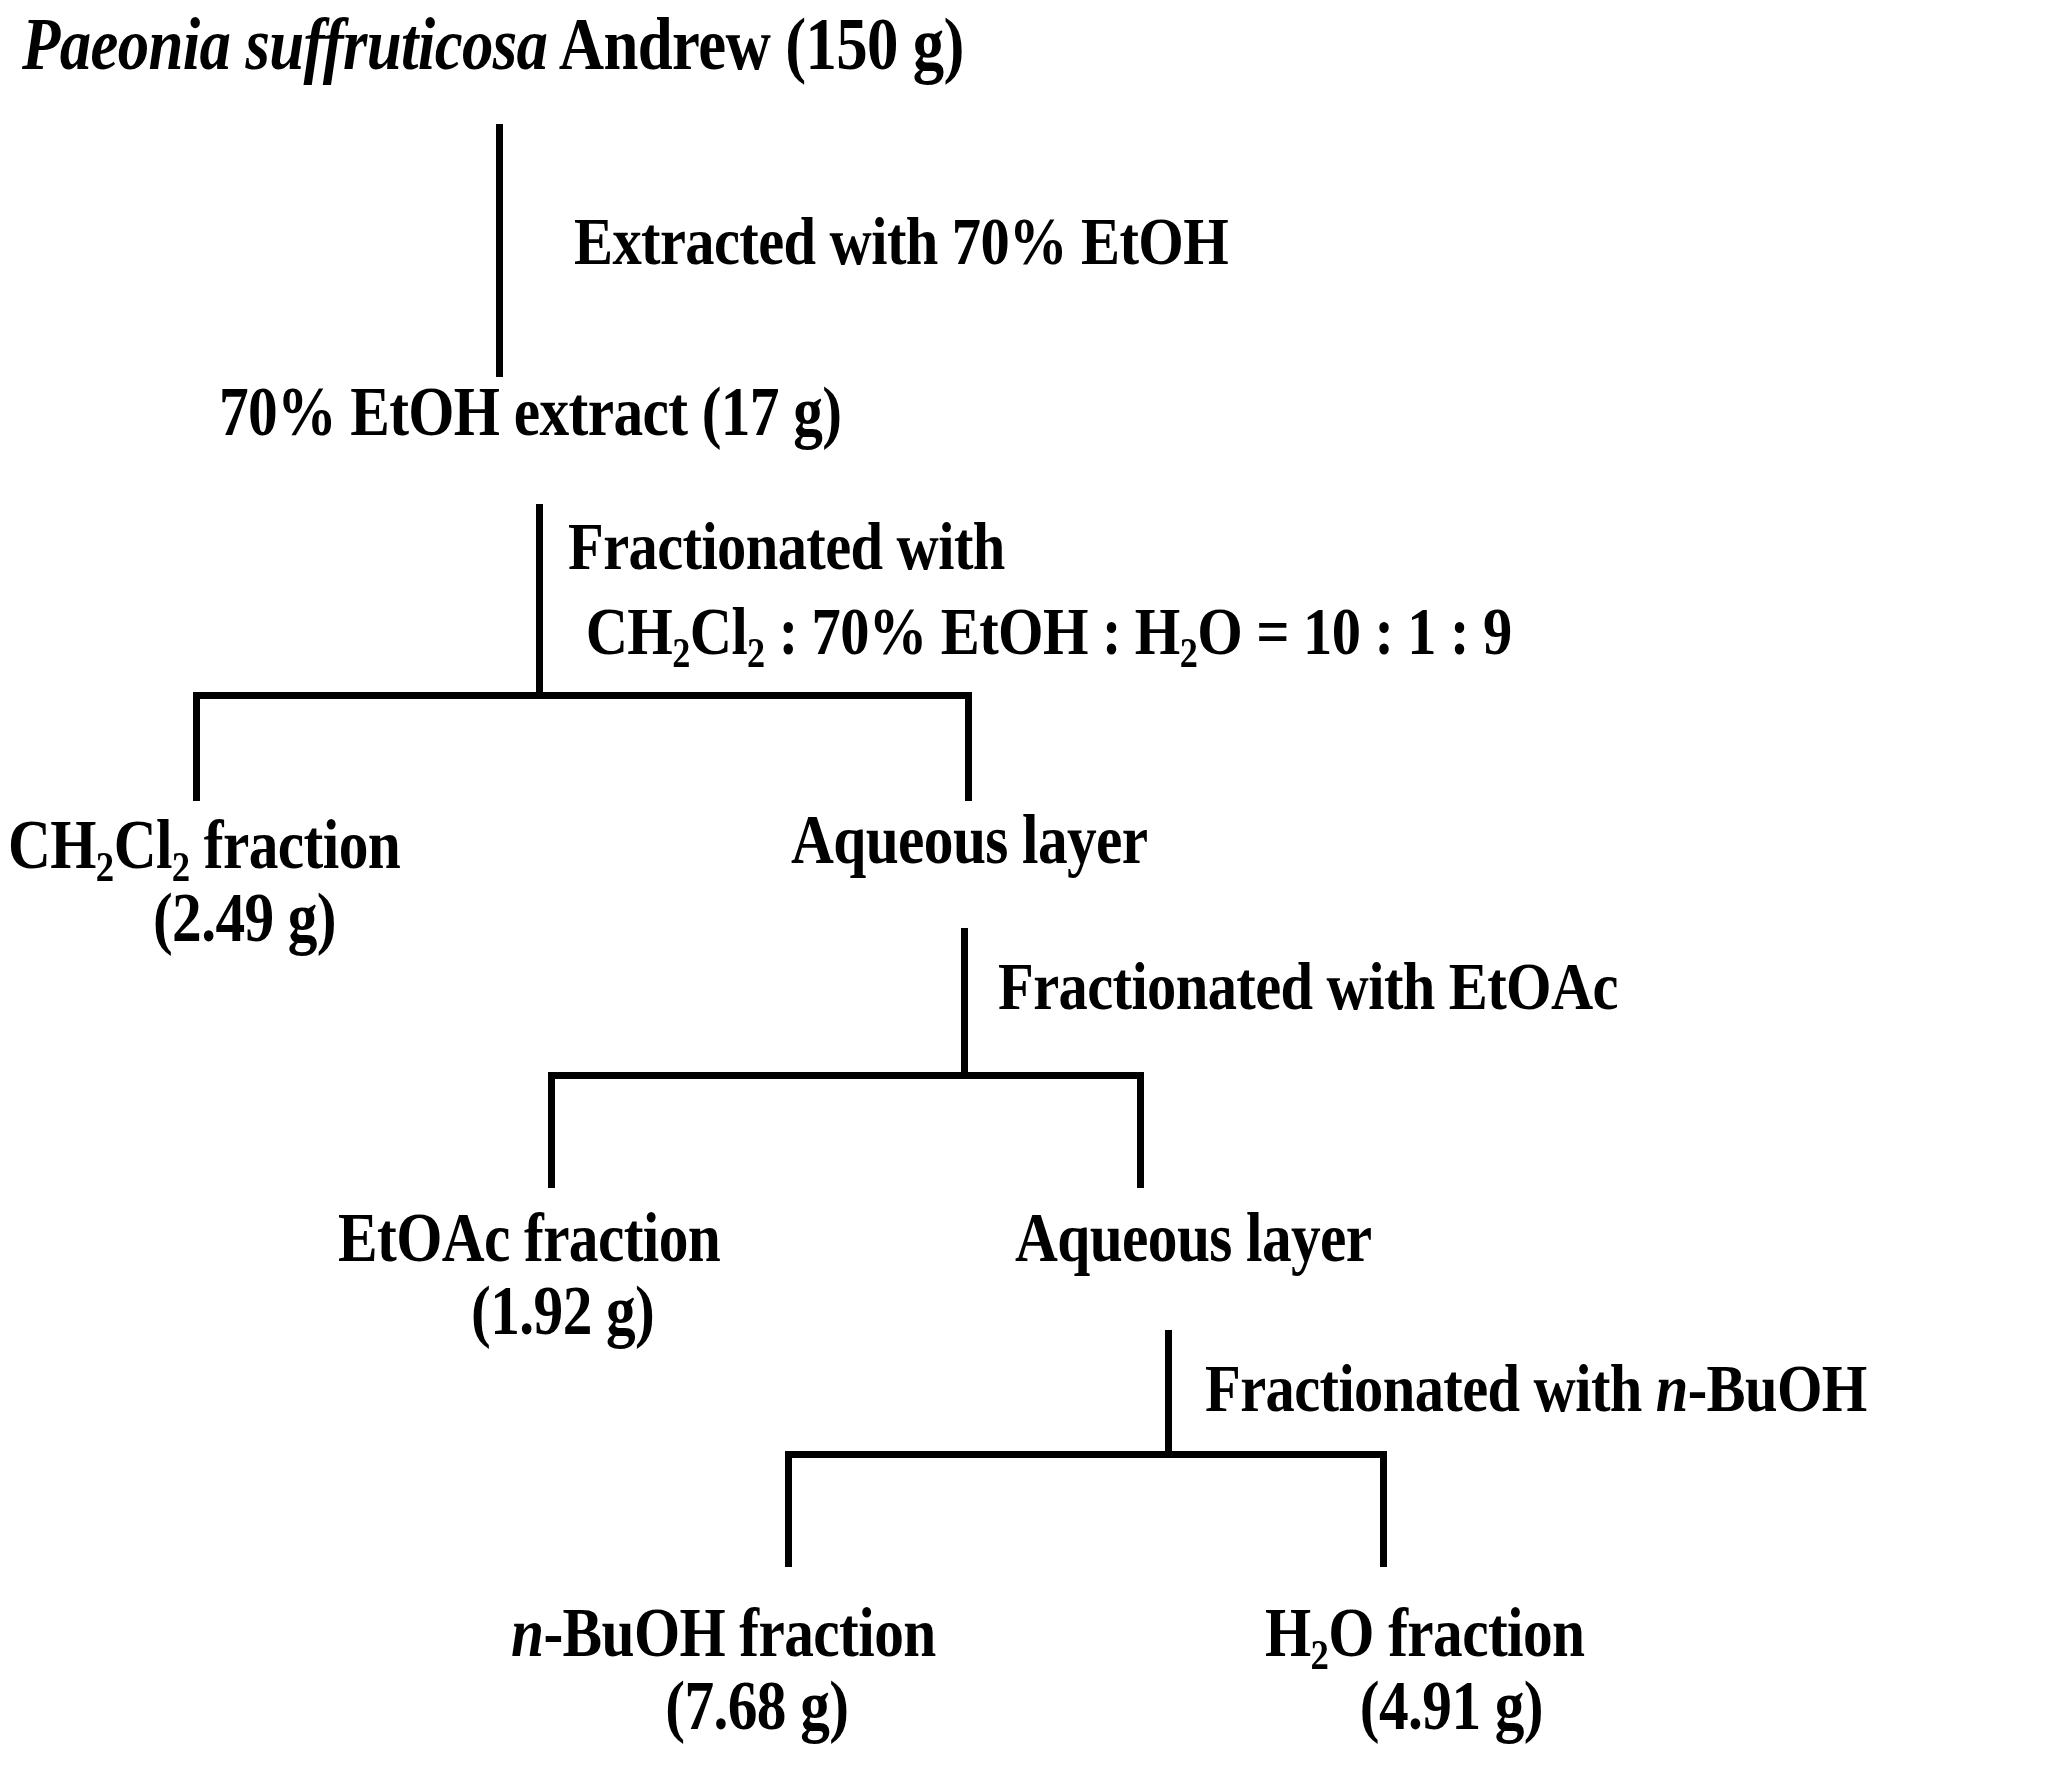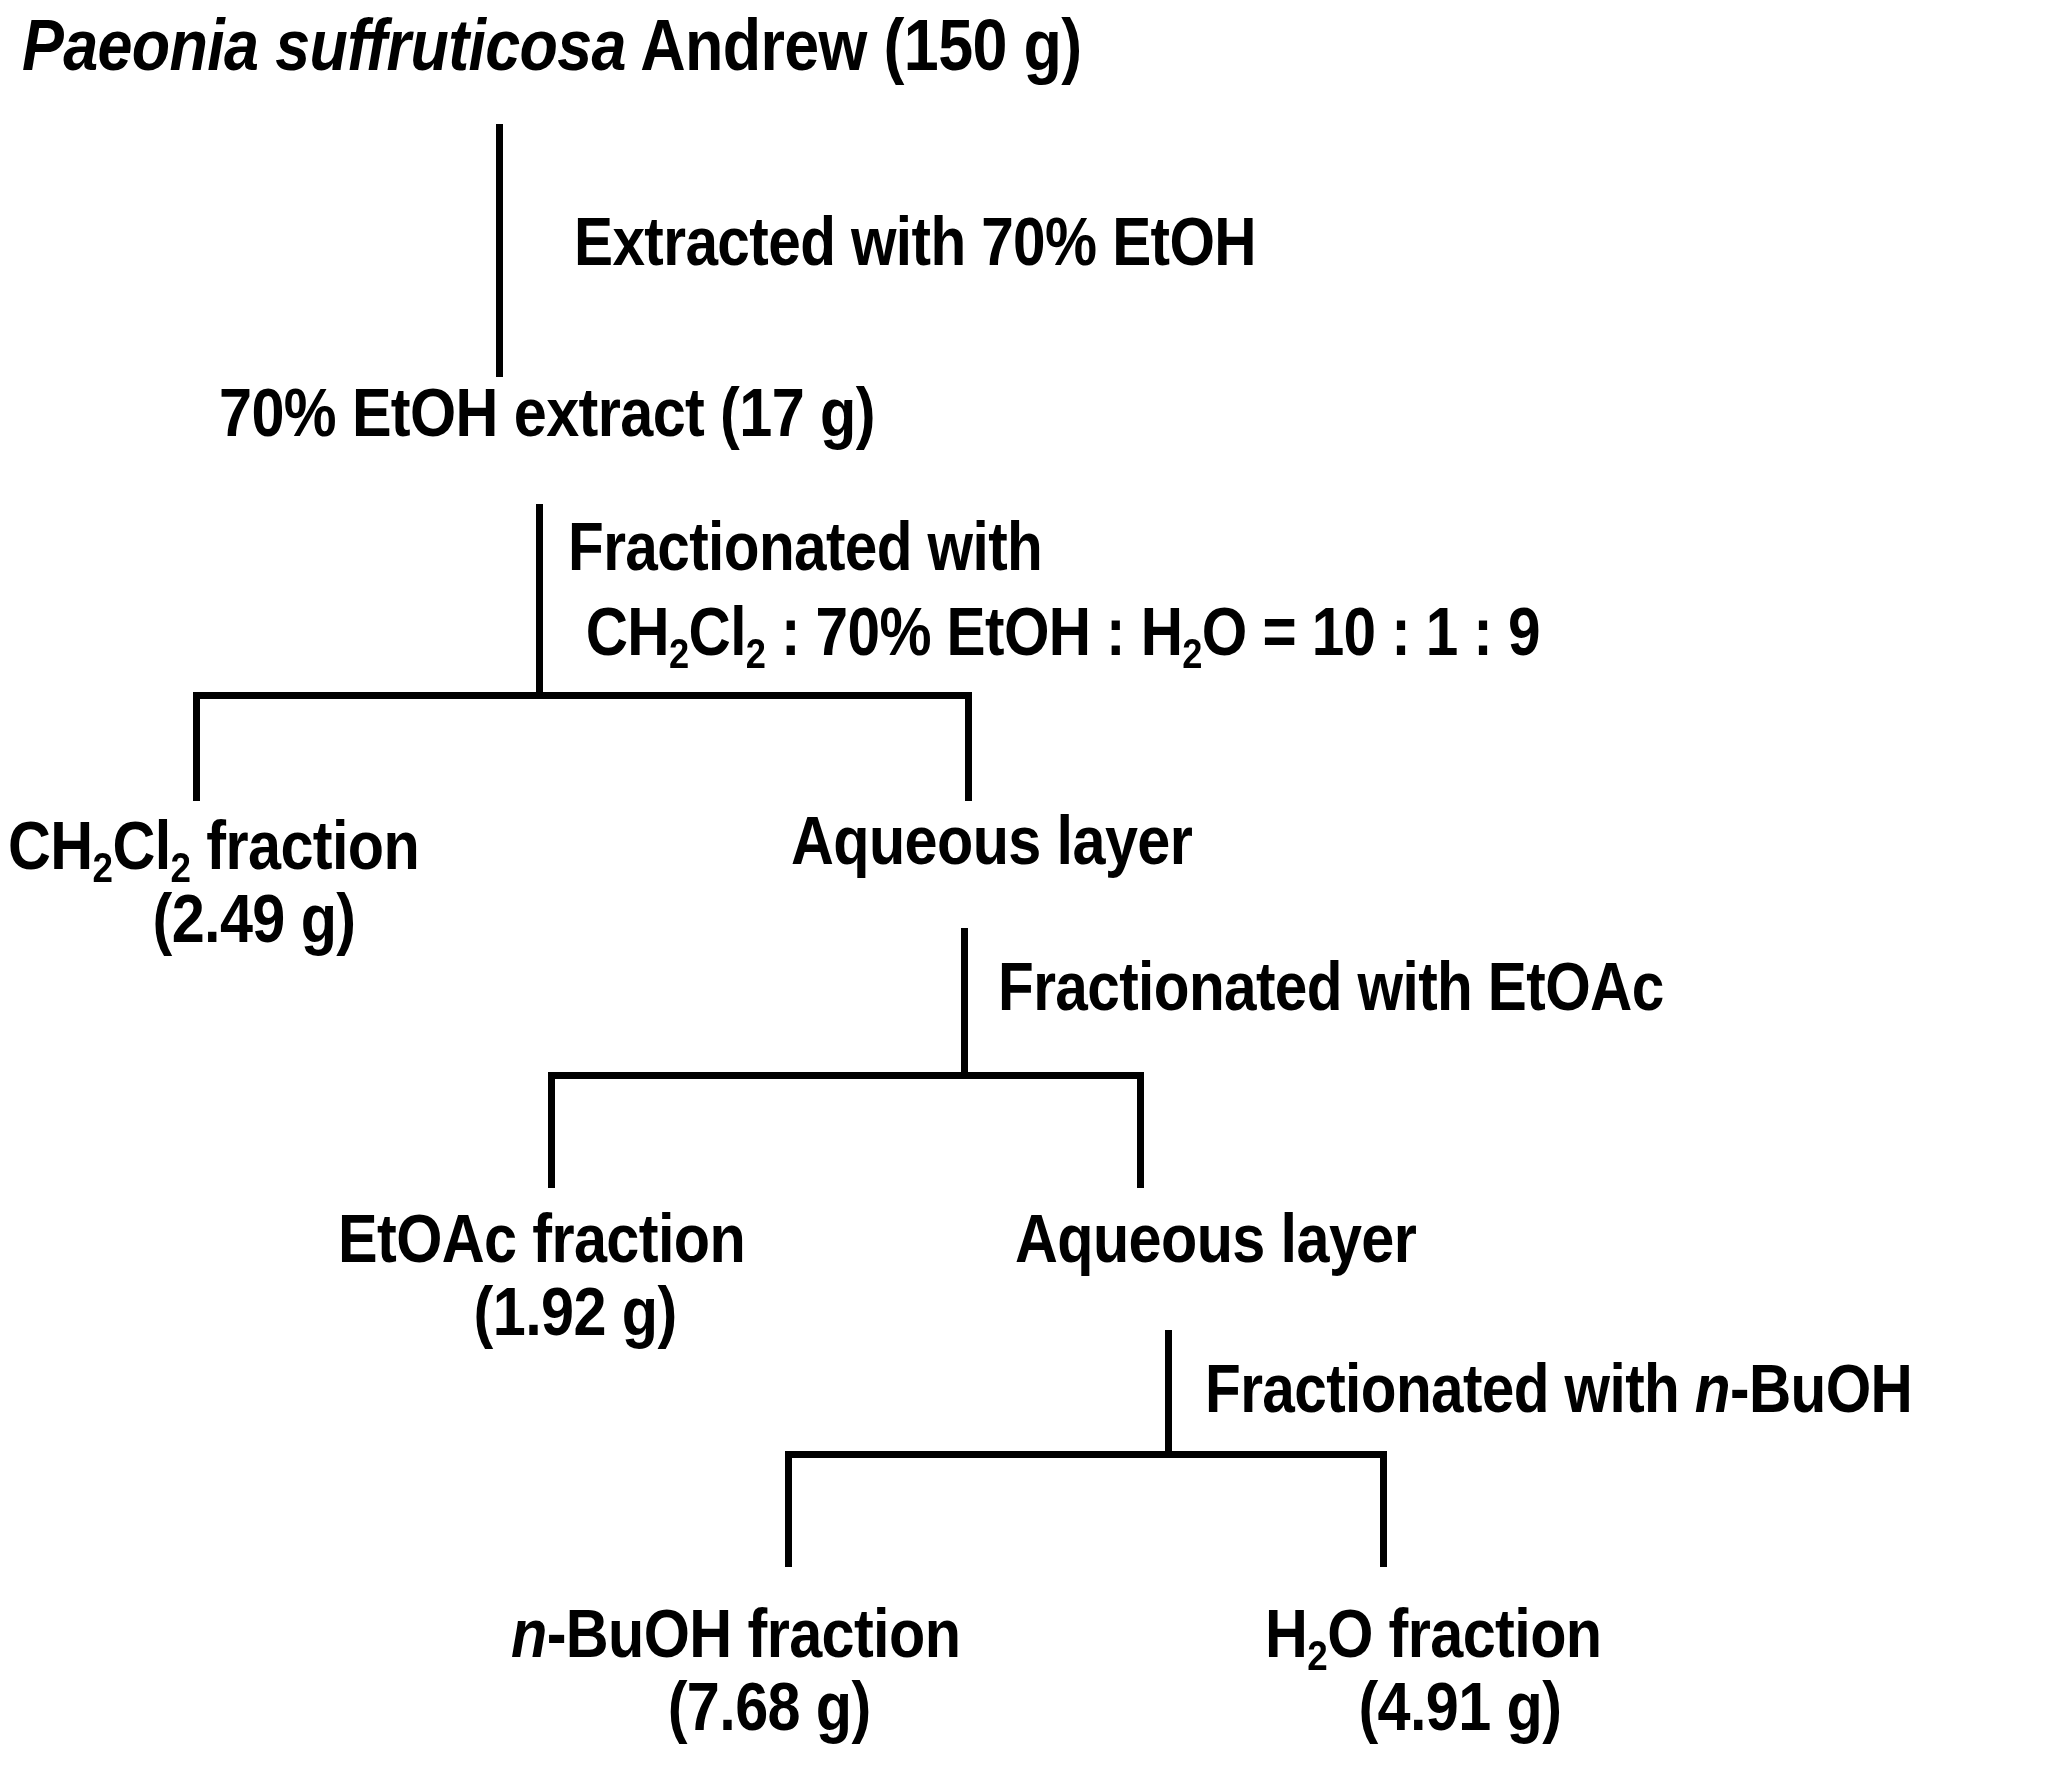--- a/index.html
+++ b/index.html
@@ -6,21 +6,21 @@
   html, body {
     margin: 0;
     padding: 0;
     background: #ffffff;
   }
   #canvas {
     position: relative;
     width: 2046px;
     height: 1784px;
     background: #ffffff;
-    font-family: Liberation Sans, sans-serif;
+    font-family: Liberation Serif, serif;
     color: #000000;
     overflow: hidden;
   }
 
   
   .node {
     position: absolute;
     white-space: nowrap;
     font-weight: 700;
     letter-spacing: -0.01em;

